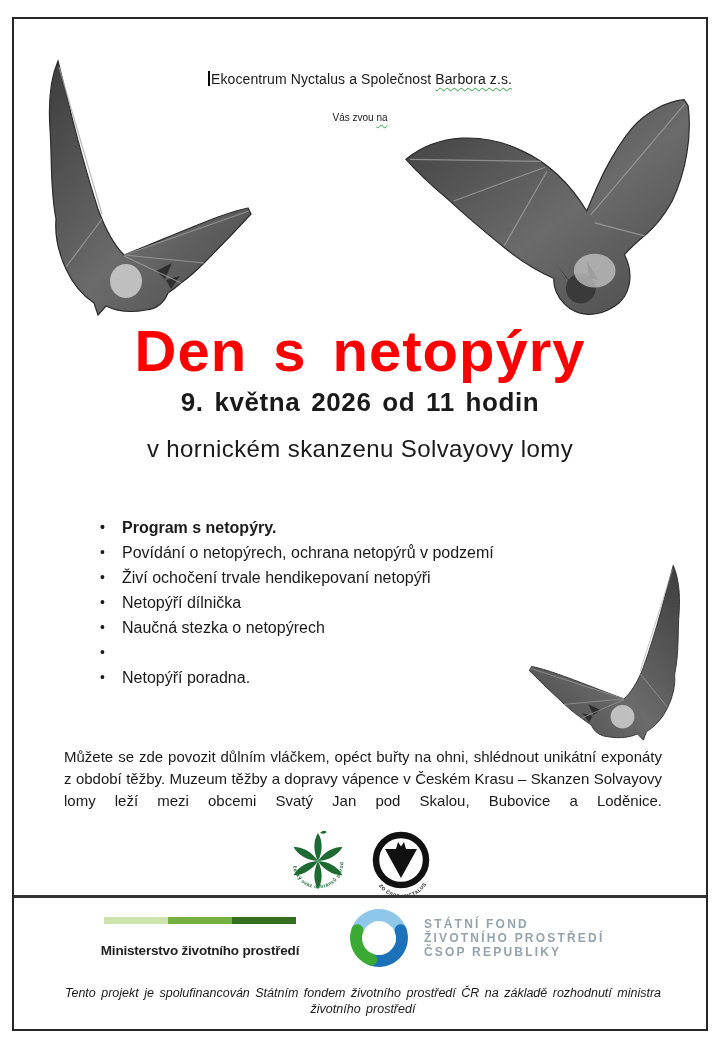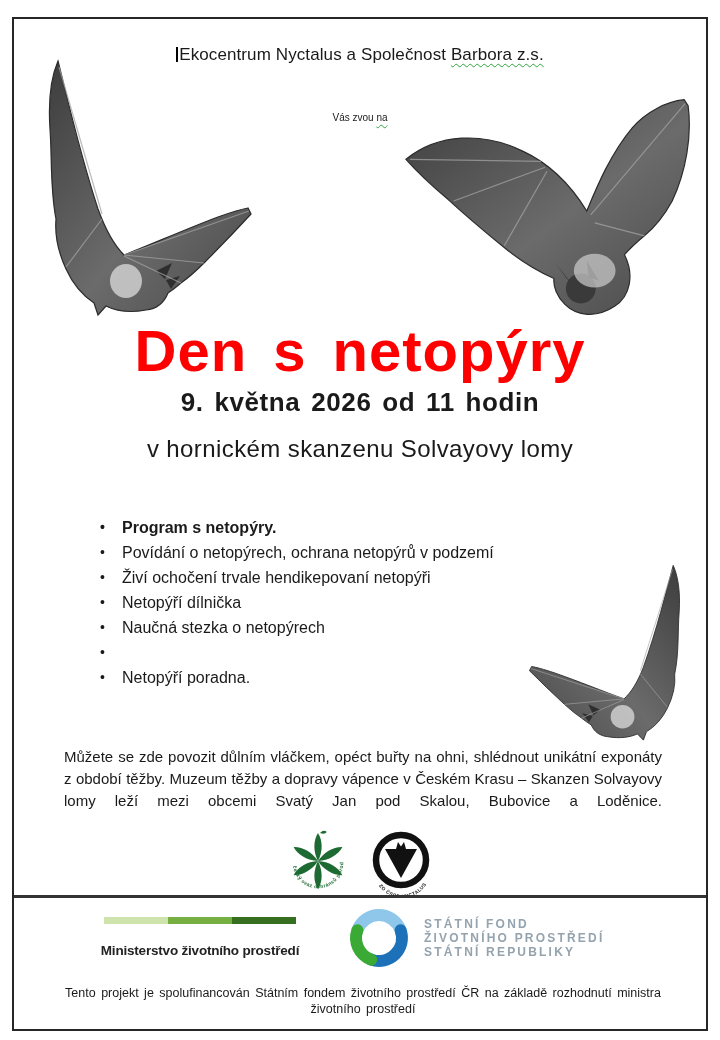--- a/index.html
+++ b/index.html
@@ -1,21 +1,21 @@
 <!DOCTYPE html>
 <html><head>
 <meta charset="utf-8">
 <style>
   * { margin:0; padding:0; box-sizing:border-box; }
   html,body { width:720px; height:1040px; background:#fff; font-family:"Liberation Sans", sans-serif; color:#1a1a1a; overflow:hidden; }
   .canvas { position:relative; width:720px; height:1040px; background:#fff; }
   .poster { position:absolute; left:12px; top:17px; width:696px; height:1014px; border:2px solid #262626; background:#fff; }
 
   .row { position:absolute; left:0; width:100%; text-align:center; }
-  .header-line { top:26px; font-size:17px; letter-spacing:.1px; }
+  .header-line { top:52px; font-size:14px; letter-spacing:.1px; }
   .invite-line { top:93px; font-size:10px; }
   .caret { display:inline-block; width:2px; height:15px; background:#000; vertical-align:-2px; margin-right:1px; }
   .wavy { text-decoration-line:underline; text-decoration-style:wavy; text-decoration-thickness:1px; text-underline-offset:3px; }
 
   .title { top:298px; font-size:58px; font-weight:bold; letter-spacing:1px; word-spacing:9px; }
   .date-line { top:368px; font-size:26px; font-weight:bold; letter-spacing:.6px; word-spacing:3px; }
   .location-line { top:416px; font-size:24px; letter-spacing:.4px; }
 
   .bullets { position:absolute; left:86px; top:496px; width:500px; list-style:none; }
   .bullets li { display:flex; font-size:16px; line-height:25px; }
@@ -38,21 +38,21 @@
 
   .mzp { position:absolute; left:86px; top:898px; width:200px; }
   .mzp-bar { display:flex; height:7px; width:192px; margin:0 auto; }
   .mzp-bar span { flex:1; }
   .mzp-label { margin-top:19px; text-align:center; font-size:13.5px; font-weight:bold; color:#222; letter-spacing:-.2px; }
 
   .sfzp { position:absolute; left:330px; top:884px; display:flex; align-items:center; gap:10px; }
   .sfzp-circle { width:70px; height:70px; }
   .sfzp-text { font-size:12px; letter-spacing:2.2px; line-height:14px; color:#94a3ae; font-weight:bold; }
 
-  .footer-note { top:966px; font-size:12.5px; line-height:16px; color:#1a1a1a; word-spacing:2px;padding-left:6px; }
+  .footer-note { top:966px; font-style:italic; font-size:12.5px; line-height:16px; color:#1a1a1a; word-spacing:2px;padding-left:6px; }
 </style>
 </head>
 <body>
 
 <div class="canvas">
   <div class="poster">
 
     <div class="row header-line"><span class="caret"></span><span>Ekocentrum Nyctalus a Společnost </span><span class="wavy" style="text-decoration-color:#2fa53c">Barbora z.s.</span></div>
 
     <div class="row invite-line"><span>Vás zvou </span><span class="wavy" style="text-decoration-color:#2fa53c">na</span></div>
@@ -178,21 +178,21 @@
       <svg class="sfzp-circle" viewBox="0 0 70 70">
         <g fill="none" stroke-width="12" stroke-linecap="round">
           <path d="M13.4,27.2 A23,23 0 0 1 56.6,27.2" stroke="#8ec7ea"></path>
           <path d="M56.6,27.2 A23,23 0 0 1 27.2,56.6" stroke="#1d71b8"></path>
           <path d="M27.2,56.6 A23,23 0 0 1 13.4,27.2" stroke="#3aaa35"></path>
         </g>
       </svg>
       <div class="sfzp-text">
         <div>STÁTNÍ FOND</div>
         <div>ŽIVOTNÍHO PROSTŘEDÍ</div>
-        <div>STÁTNÍ REPUBLIKY</div>
+        <div>ČSOP REPUBLIKY</div>
       </div>
     </div>
 
     <div class="row footer-note">
       <div>Tento projekt je spolufinancován  Státním fondem životního prostředí ČR na základě rozhodnutí ministra</div>
       <div>životního prostředí</div>
     </div>
 
   </div>
 </div>

